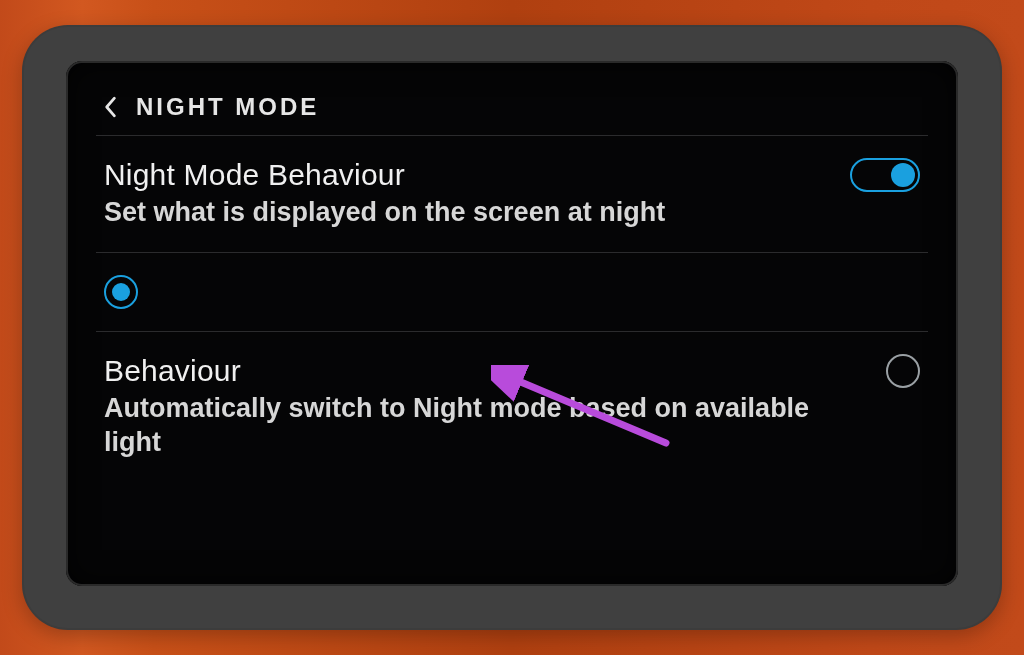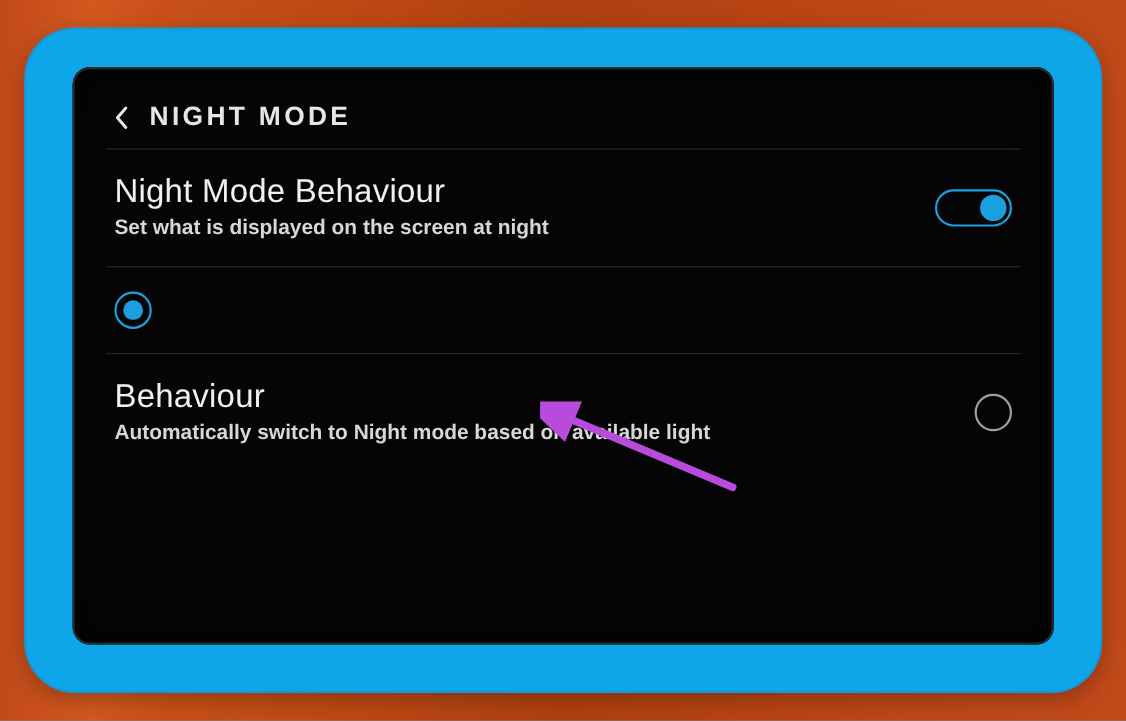--- a/index.html
+++ b/index.html
@@ -8,21 +8,21 @@
       background: linear-gradient(90deg, #c24a1a 0%, #d25820 8%, #c85018 15%, #b04010 50%, #c04818 85%, #c24a1a 100%);
       display: flex;
       align-items: center;
       justify-content: center;
       font-family: -apple-system, "Segoe UI", Arial, sans-serif;
     }
     
     .device {
       width: 980px;
       height: 605px;
-      background: #0ea5e9;
+      background: #404040;
       border-radius: 46px;
       padding: 36px 44px 44px 44px;
       box-shadow:
         inset 0 0 0 2px rgba(0,0,0,0.06),
         0 6px 20px rgba(0,0,0,0.25);
       position: relative;
     }
     .device::before {
       content: "";
       position: absolute;
@@ -62,37 +62,37 @@
     }
     .hdr-title {
       font-size: 24px;
       font-weight: 700;
       letter-spacing: 3px;
       color: #e6e6e6;
     }
     
     .row {
       display: flex;
-      align-items: center;
+      align-items: flex-start;
       justify-content: space-between;
       padding: 22px 8px 22px 8px;
       border-top: 1px solid #2b2b2d;
     }
     .row:last-child { border-bottom: 1px solid #2b2b2d; }
     .row .txt { flex: 1 1 auto; padding-right: 18px; }
     .row .ctrl { flex: 0 0 auto; display: flex; align-items: center; }
     .row h2 {
       font-size: 30px;
       font-weight: 400;
       color: #f0f0f0;
       margin-bottom: 4px;
       letter-spacing: 0.2px;
     }
     .row p {
-      font-size: 19px;
+      font-size: 27px;
       font-weight: 600;
       color: #d7d7d7;
       line-height: 1.25;
     }
     .link {
       color: #1fa0d8;
       font-weight: 600;
     }
     
     .toggle {

